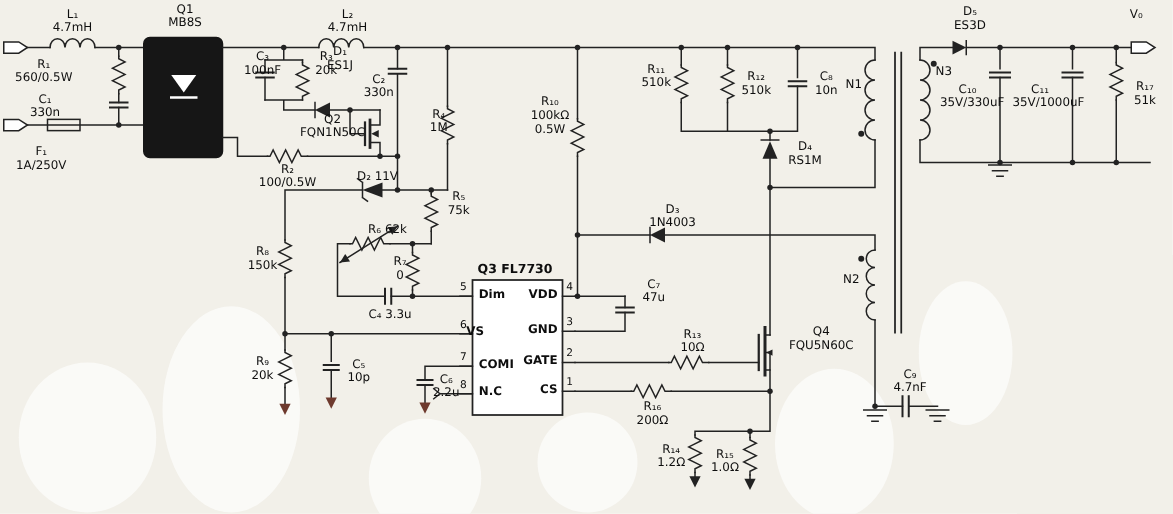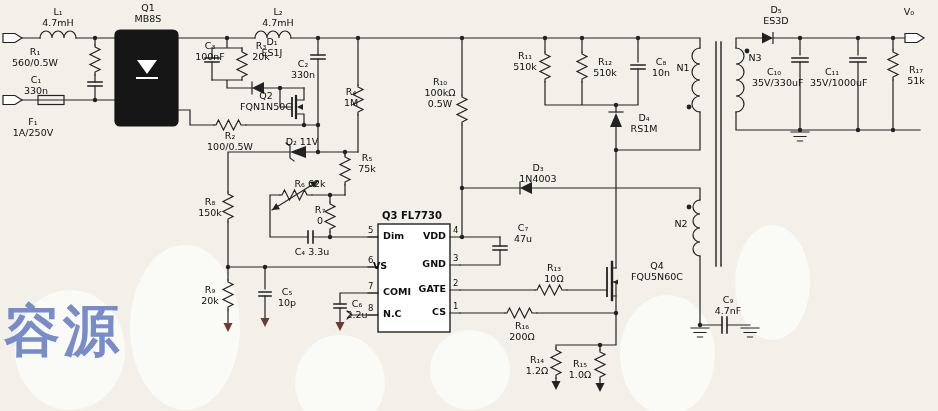--- a/index.html
+++ b/index.html
@@ -22,21 +22,20 @@
 
 <div id="stage">
 
   <div class="blob" style="left:130px;top:245px;width:110px;height:165px"></div>
   <div class="blob" style="left:15px;top:290px;width:110px;height:120px"></div>
   <div class="blob" style="left:295px;top:335px;width:90px;height:95px"></div>
   <div class="blob" style="left:430px;top:330px;width:80px;height:80px"></div>
   <div class="blob" style="left:620px;top:295px;width:95px;height:120px"></div>
   <div class="blob" style="left:735px;top:225px;width:75px;height:115px"></div>
 
-  <div class="wm wm1">容源</div>
 
   <svg class="sch" width="938" height="411" viewBox="0 0 938 411">
     <defs>
       <path id="rv" d="M0,0 l0,2 l5,2.5 l-10,5 l10,5 l-10,5 l10,5 l-5,2.5 l0,3"></path>
       <path id="rh" d="M0,0 l2,0 l2.5,-5 l5,10 l5,-10 l5,10 l5,-10 l2.5,5 l5,0"></path>
       <path id="ih" d="M0,0 a6,7 0 0 1 12,0 a6,7 0 0 1 12,0 a6,7 0 0 1 12,0"></path>
       <path id="gndp" d="M-9,0 h18 M-6,4.5 h12 M-2.5,9 h5"></path>
       <path id="tag" d="M0,-4.5 h12 l7,4.5 l-7,4.5 h-12 z"></path>
       <marker id="ah" markerWidth="8" markerHeight="8" refX="6" refY="3" orient="auto">
           <path d="M0,0 L6,3 L0,6 Z" fill="#222"></path>

